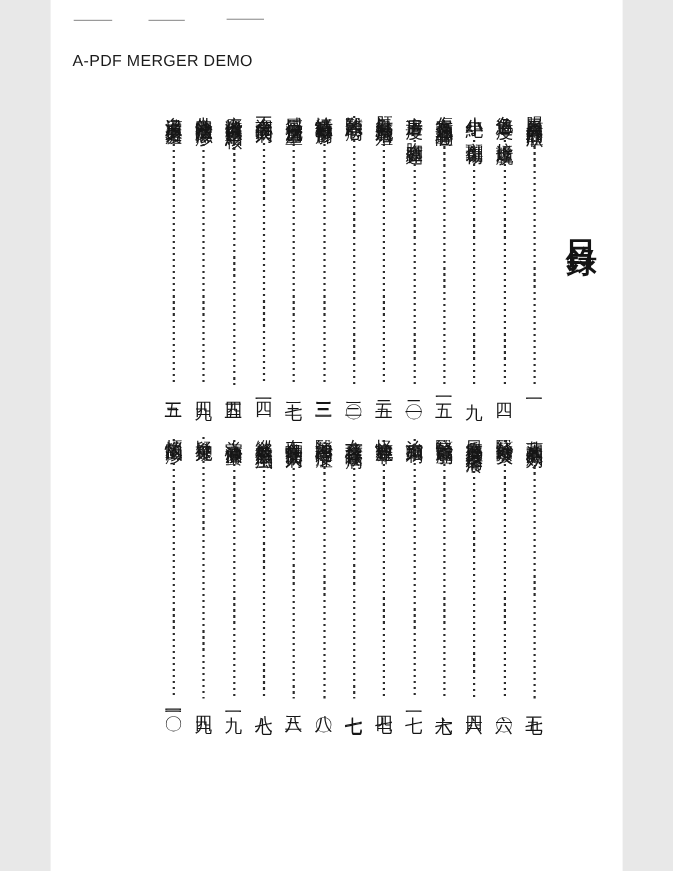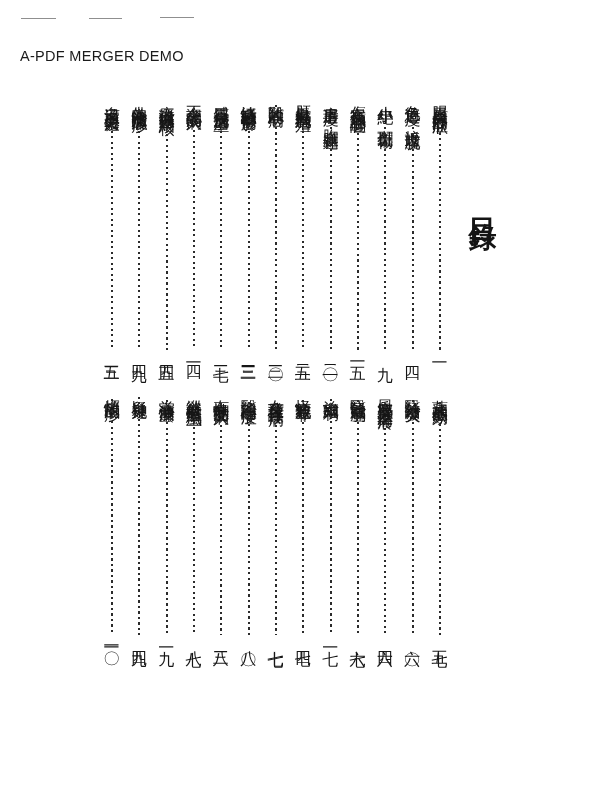--- a/index.html
+++ b/index.html
@@ -1,21 +1,21 @@
 <!DOCTYPE html>
 <html><head>
 <meta charset="utf-8">
 <style>
   html, body {
     margin: 0; padding: 0;
     background: #e8e8e8;
   }
   .page {
     position: relative;
-    width: 612px; height: 792px;
+    width: 520px; height: 792px;
     margin: 0 auto;
     background: #ffffff;
     overflow: hidden;
     font-family: "DejaVu Serif", serif;
     color: #1a1a1a;
   }
   .scan-mark {
     position: absolute;
     height: 1px;
     background: #8f8f8f;

